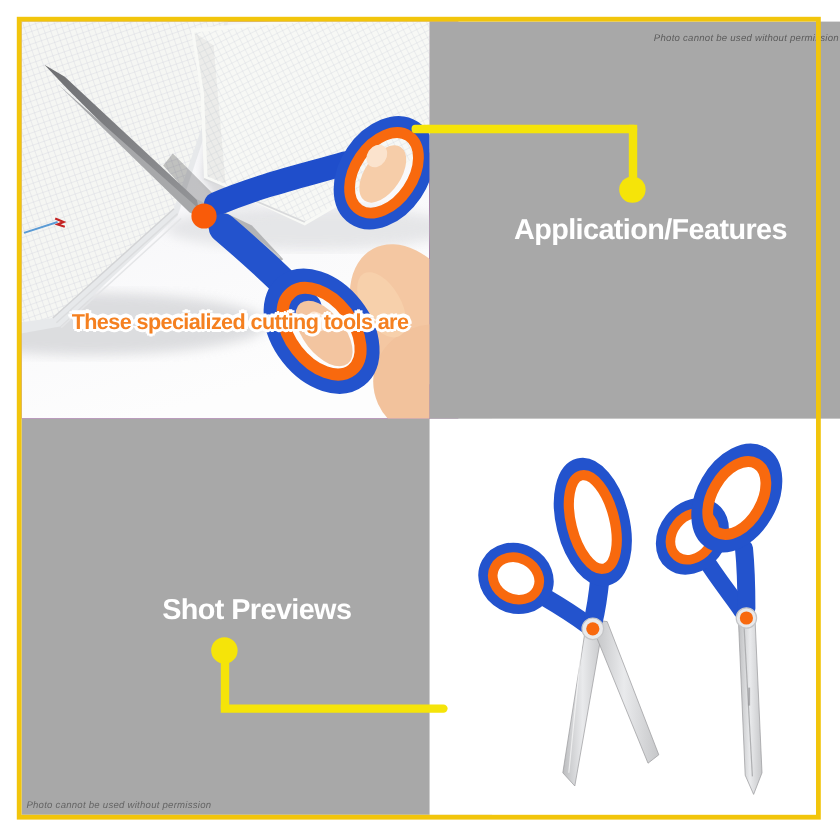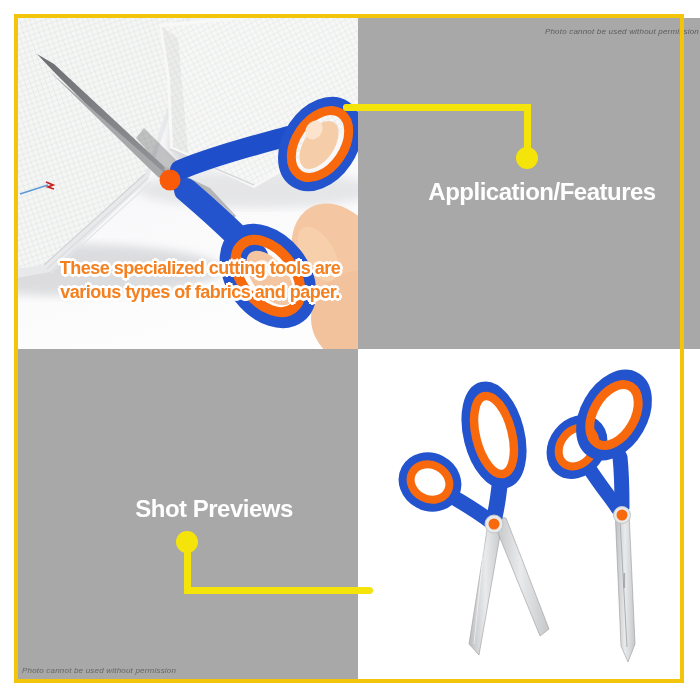--- a/index.html
+++ b/index.html
@@ -124,21 +124,20 @@
           <ellipse cx="252" cy="260" rx="17" ry="32" transform="rotate(-38 252 260)" fill="#f3c5a0"></ellipse>
           <ellipse cx="246" cy="250" rx="7" ry="9" transform="rotate(-38 246 250)" fill="#fce4cf"></ellipse>
         </g>
 
         <circle cx="152" cy="162" r="10.5" fill="#F95B09"></circle>
       </g>
     </svg>
 
     <div class="tagline">
       <div>These specialized cutting tools are</div>
-      <div>various types of fabrics and paper.</div>
     </div>
   </div>
 
   <div class="quad quad-tr">
     <div class="wm wm-tr">Photo cannot be used without permission</div>
     <div class="callout-label label-app">Application/Features</div>
   </div>
 
   <div class="quad quad-bl">
     <div class="callout-label label-shot">Shot Previews</div>

